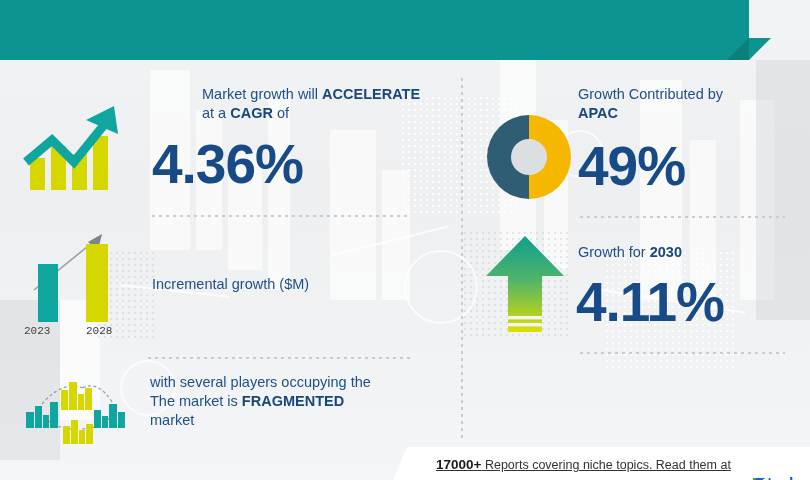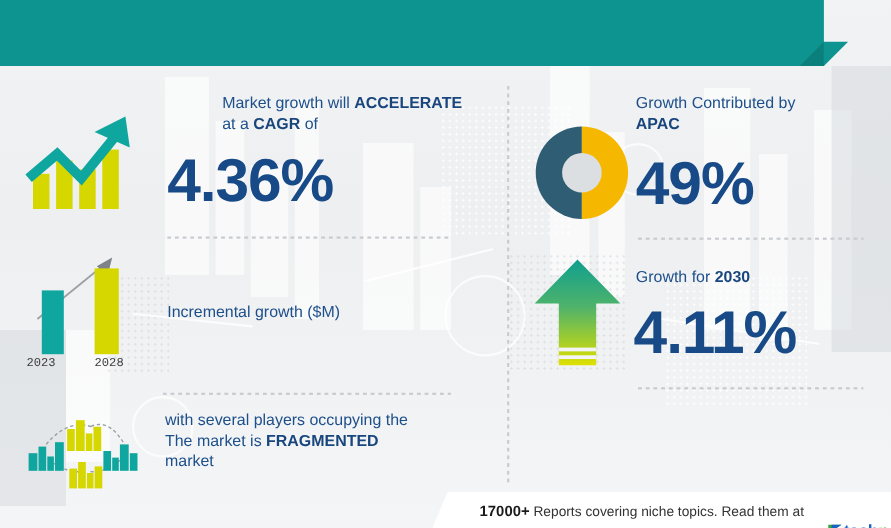--- a/index.html
+++ b/index.html
@@ -153,20 +153,21 @@
     clip-path: polygon(14px 0, 417px 0, 417px 33px, 0 33px);
   }
   .footer-text {
     position: absolute;
     left: 436px;
     top: 457px;
     font-size: 12.5px;
     color: #333333;
     white-space: nowrap;
     font-family: "Liberation Sans", sans-serif;
+    text-decoration: underline;
   }
   .footer-text .count {
     font-weight: bold;
     color: #1a1a1a;
     font-size: 13.5px;
   }
   .logo {
     position: absolute;
     left: 752px;
     top: 455px;

